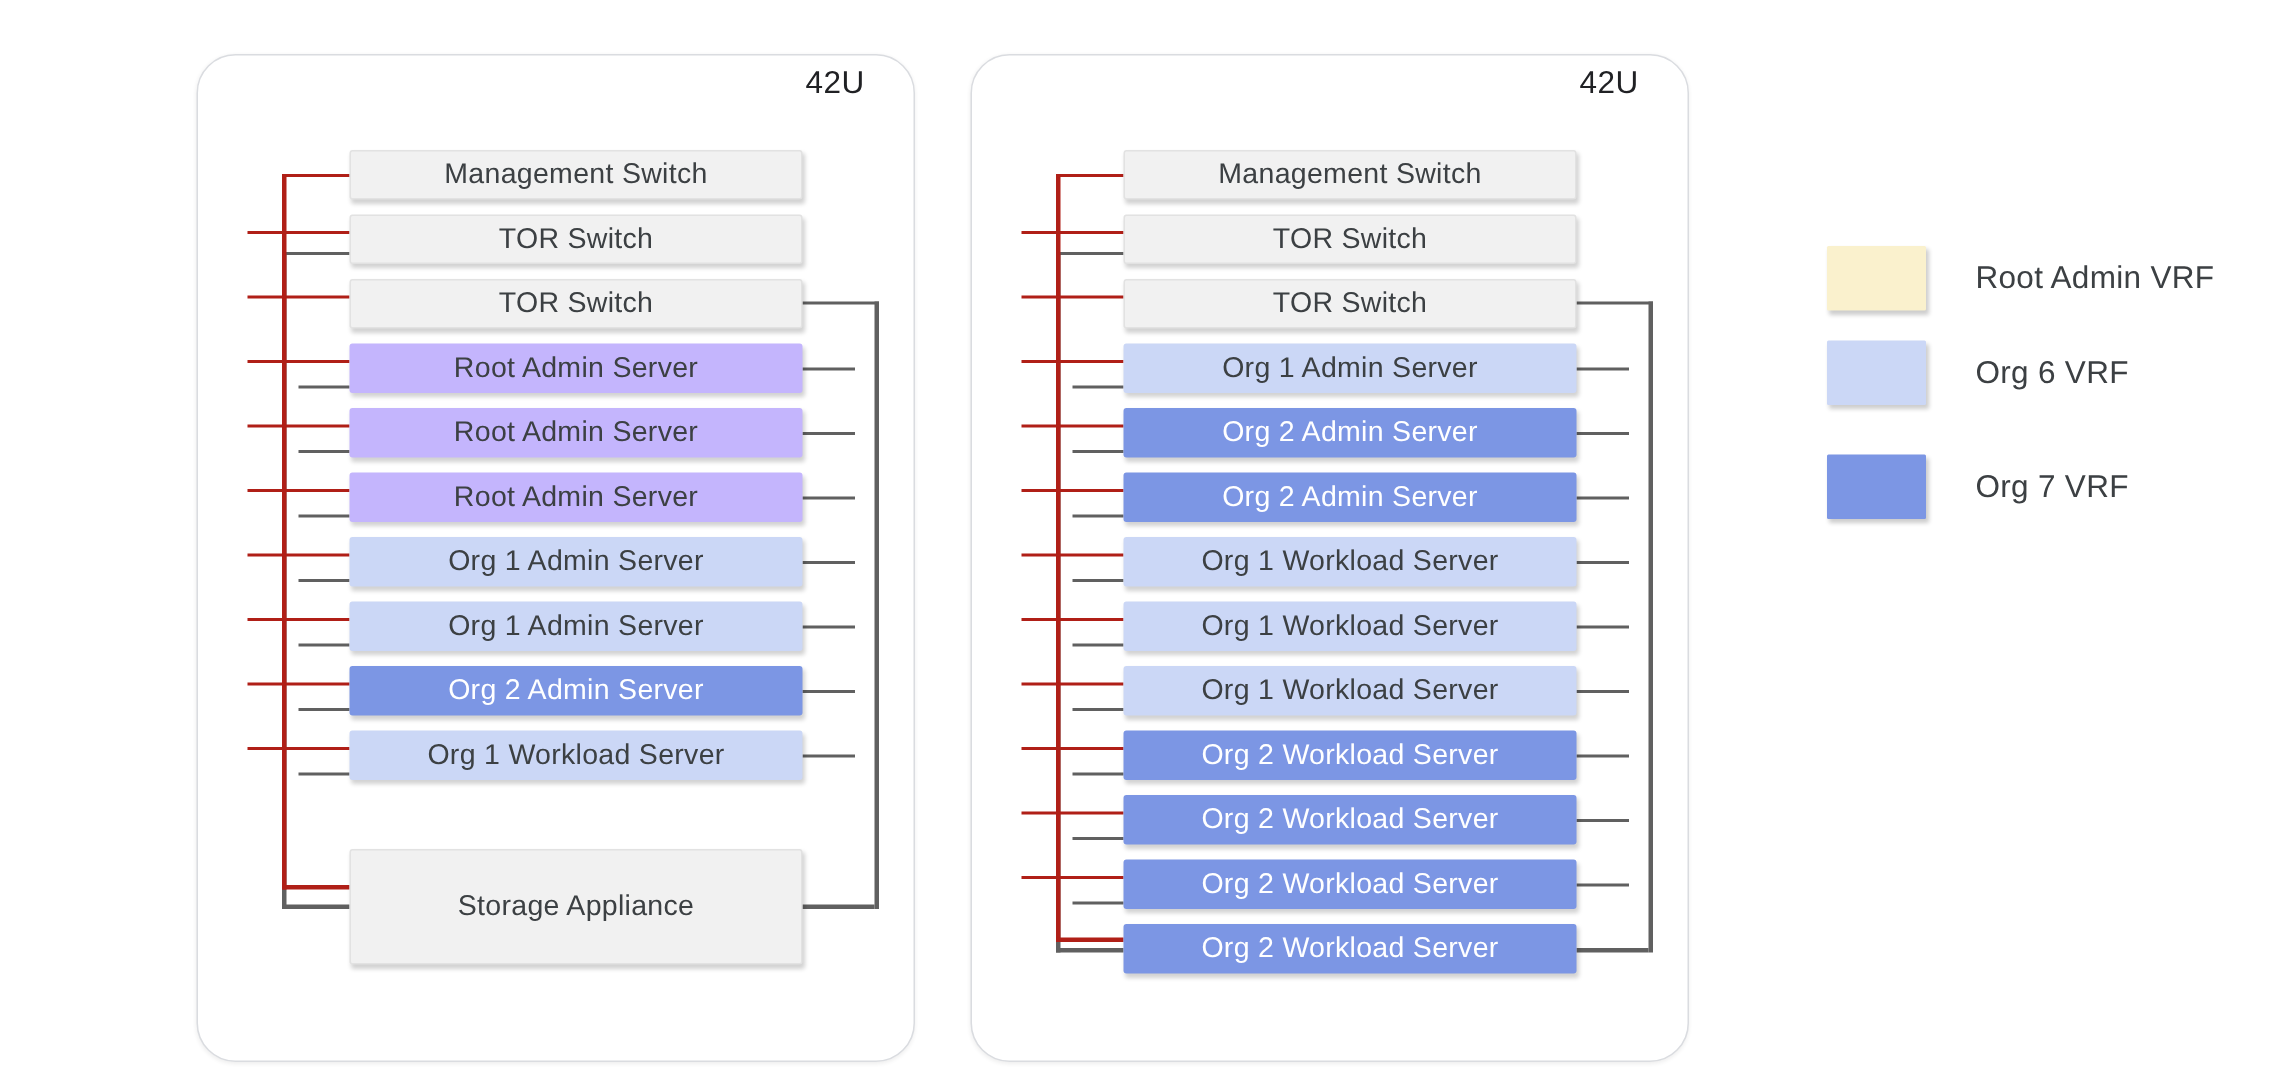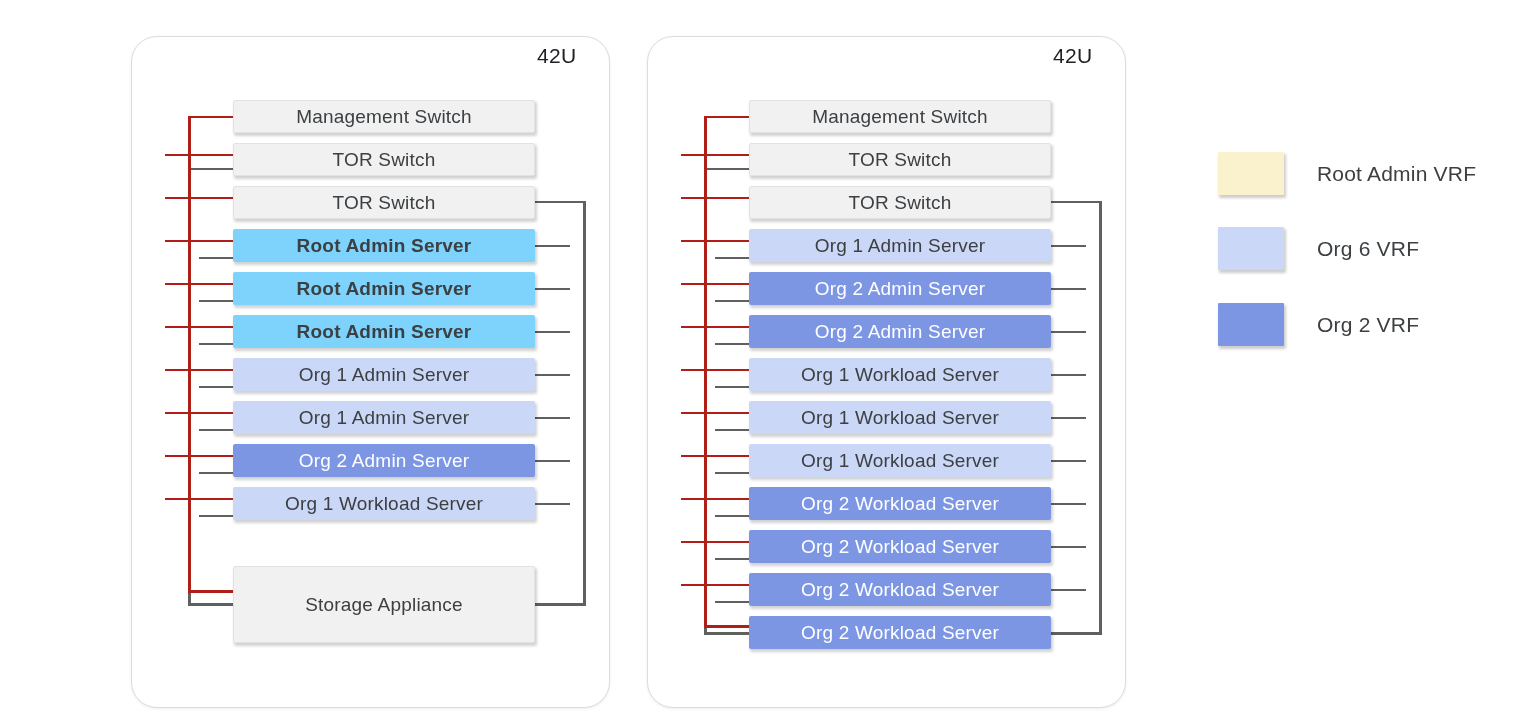--- a/index.html
+++ b/index.html
@@ -17,21 +17,21 @@
   .capacity {
     position:absolute; font-size:21px; color:#202124; letter-spacing:0.3px;
   }
   .unit {
     position:absolute; width:302px; display:flex; align-items:center; justify-content:center;
     font-size:19px; color:#3C4043; letter-spacing:0.2px;
     border-radius:2px; box-shadow:1.5px 2.5px 3px rgba(0,0,0,0.18);
     box-sizing:border-box; white-space:nowrap;
   }
   .unit.switch, .unit.storage { background:#F1F1F1; border:1px solid #E2E2E2; }
-  .unit.root_admin { background:#7dd3fc;font-weight:bold; }
+  .unit.root_admin { background:#c4b5fd; }
   .unit.org1 { background:#CBD7F6; }
   .unit.org2 { background:#7C96E4; color:#FFFFFF; }
   .cline { position:absolute; }
   #legend { position:absolute; left:1218px; top:152px; }
   .legend-item { position:absolute; left:0; display:flex; align-items:center; }
   .legend-swatch {
     width:66px; height:43px; border-radius:1px; flex:0 0 auto;
     box-shadow:1.5px 2.5px 3px rgba(0,0,0,0.20);
   }
   .legend-label { margin-left:33px; font-size:21px; color:#3C4043; letter-spacing:0.2px; white-space:nowrap; }
@@ -182,26 +182,26 @@
         <span>Org 2 Workload Server</span>
       </div>
       <div class="unit org2" style="left: 749px; top: 573px; height: 33px;">
         <span>Org 2 Workload Server</span>
       </div>
       <div class="unit org2" style="left: 749px; top: 616px; height: 33px;">
         <span>Org 2 Workload Server</span>
       </div>
     </div>
   <div id="legend">
-    <div class="legend-item" style="top:0px">
+    <div class="legend-item" style="top:12px">
       <div class="legend-swatch" style="background: rgb(250, 241, 205);"></div>
       <div class="legend-label">Root Admin VRF</div>
     </div>
     <div class="legend-item" style="top:75px">
       <div class="legend-swatch" style="background: rgb(203, 215, 246);"></div>
       <div class="legend-label">Org 6 VRF</div>
     </div>
     <div class="legend-item" style="top:151px">
       <div class="legend-swatch" style="background: rgb(124, 150, 228);"></div>
-      <div class="legend-label">Org 2 VRF</div>
+      <div class="legend-label">Org 7 VRF</div>
     </div>
   </div>
 </div>
 
 </body></html>

